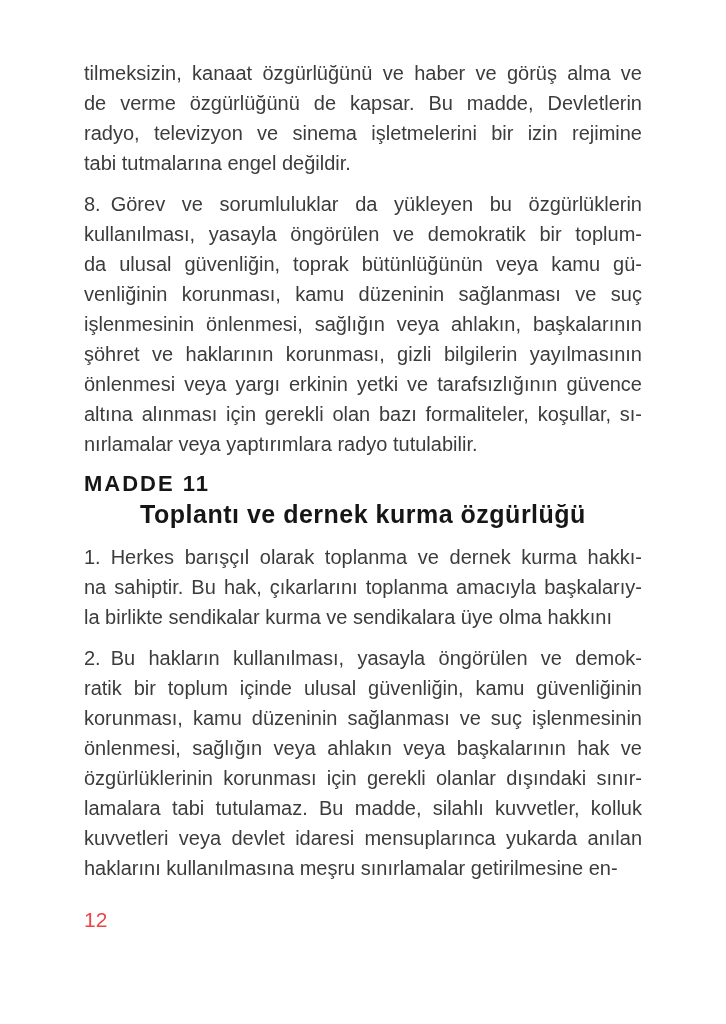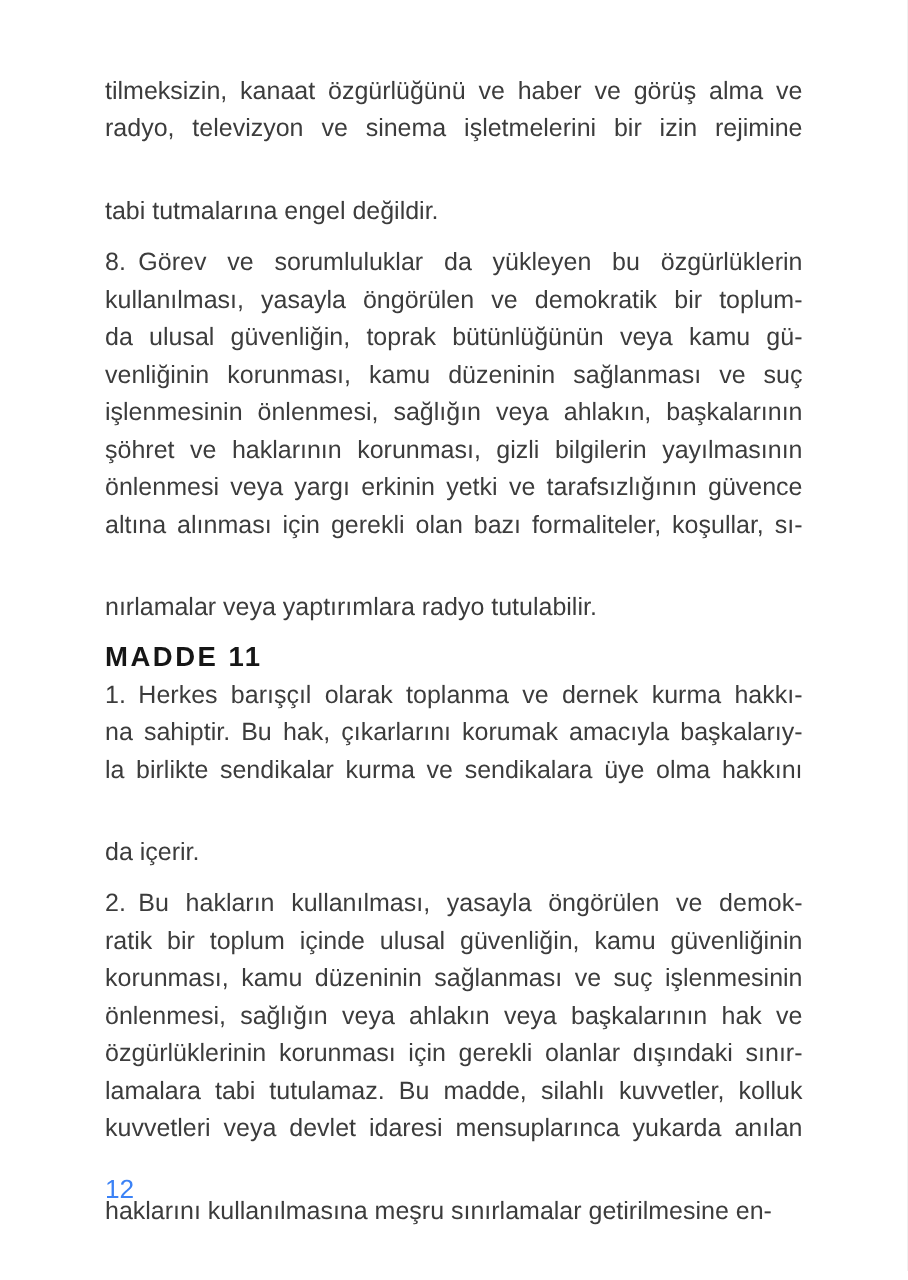--- a/index.html
+++ b/index.html
@@ -29,21 +29,20 @@
     line-height: 30px;
     font-weight: 400;
   }
   .para .line {
     display: block;
     text-align: justify;
     text-align-last: justify;
   }
   .para .line:last-child {
     text-align-last: left;
-    margin-top: 36px;
   }
   .article-number {
     margin: 12px 0 2px 0;
     text-align: left;
     font-size: 22px;
     font-weight: 700;
     letter-spacing: 2px;
     color: #161616;
     line-height: 26px;
   }
@@ -52,57 +51,58 @@
     text-align: center;
     font-size: 25px;
     font-weight: 700;
     letter-spacing: 0.5px;
     color: #161616;
     line-height: 30px;
   }
   .page-number {
     position: absolute;
     left: 84px;
-    top: 940px;
+    top: 908px;
     font-size: 21px;
-    color: #3b82f6;
+    color: #ef4444;
     text-align: right;
   }
 </style>
 </head>
 <body>
 
 <div class="page">
   <div class="content">
 
     <p class="para">
       <span class="line">tilmeksizin, kanaat özgürlüğünü ve haber ve görüş alma ve</span>
+      <span class="line">de verme özgürlüğünü de kapsar. Bu madde, Devletlerin</span>
       <span class="line">radyo, televizyon ve sinema işletmelerini bir izin rejimine</span>
       <span class="line">tabi tutmalarına engel değildir.</span>
     </p>
 
     <p class="para">
       <span class="line">8. Görev ve sorumluluklar da yükleyen bu özgürlüklerin</span>
       <span class="line">kullanılması, yasayla öngörülen ve demokratik bir toplum-</span>
       <span class="line">da ulusal güvenliğin, toprak bütünlüğünün veya kamu gü-</span>
       <span class="line">venliğinin korunması, kamu düzeninin sağlanması ve suç</span>
       <span class="line">işlenmesinin önlenmesi, sağlığın veya ahlakın, başkalarının</span>
       <span class="line">şöhret ve haklarının korunması, gizli bilgilerin yayılmasının</span>
       <span class="line">önlenmesi veya yargı erkinin yetki ve tarafsızlığının güvence</span>
       <span class="line">altına alınması için gerekli olan bazı formaliteler, koşullar, sı-</span>
       <span class="line">nırlamalar veya yaptırımlara radyo tutulabilir.</span>
     </p>
 
     <h2 class="article-number">MADDE 11</h2>
+    <h3 class="article-title">Toplantı ve dernek kurma özgürlüğü</h3>
 
     <p class="para">
       <span class="line">1. Herkes barışçıl olarak toplanma ve dernek kurma hakkı-</span>
-      <span class="line">na sahiptir. Bu hak, çıkarlarını korumak amacıyla başkalarıy-</span>
+      <span class="line">na sahiptir. Bu hak, çıkarlarını toplanma amacıyla başkalarıy-</span>
       <span class="line">la birlikte sendikalar kurma ve sendikalara üye olma hakkını</span>
-      <span class="line">da içerir.</span>
     </p>
 
     <p class="para">
       <span class="line">2. Bu hakların kullanılması, yasayla öngörülen ve demok-</span>
       <span class="line">ratik bir toplum içinde ulusal güvenliğin, kamu güvenliğinin</span>
       <span class="line">korunması, kamu düzeninin sağlanması ve suç işlenmesinin</span>
       <span class="line">önlenmesi, sağlığın veya ahlakın veya başkalarının hak ve</span>
       <span class="line">özgürlüklerinin korunması için gerekli olanlar dışındaki sınır-</span>
       <span class="line">lamalara tabi tutulamaz. Bu madde, silahlı kuvvetler, kolluk</span>
       <span class="line">kuvvetleri veya devlet idaresi mensuplarınca yukarda anılan</span>

